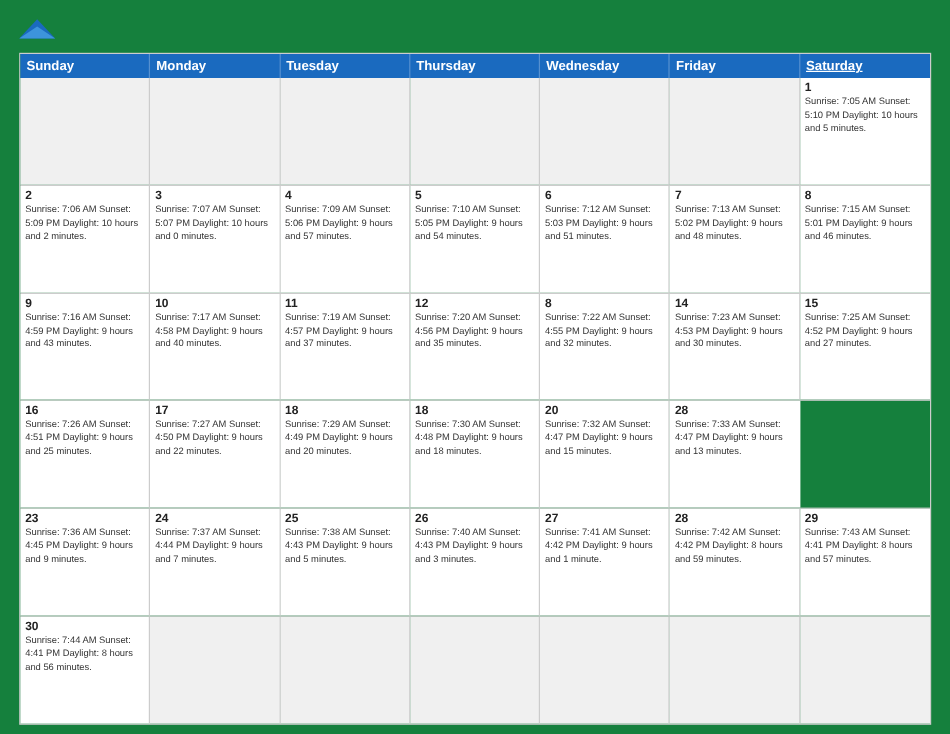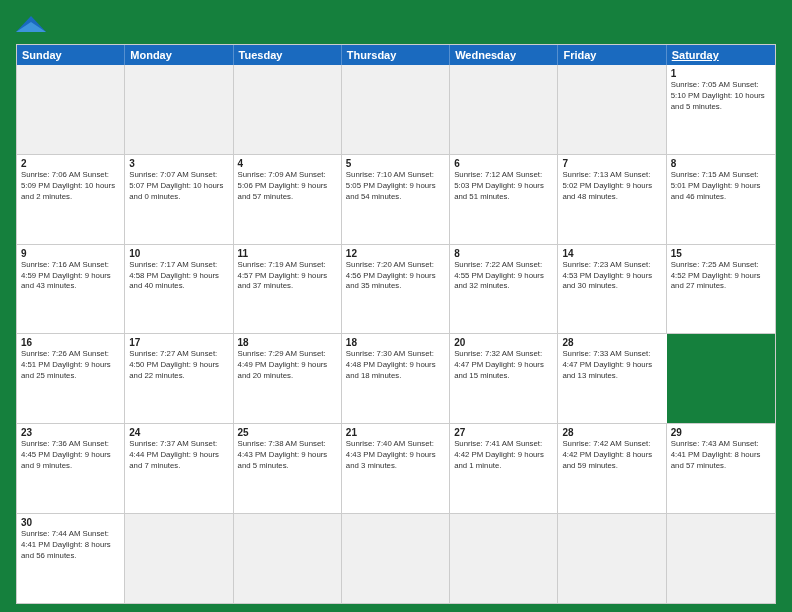--- a/index.html
+++ b/index.html
@@ -297,21 +297,21 @@
 Sunset: 4:44 PM
 Daylight: 9 hours and 7 minutes.</div>
           </div>
           <div class="cal-cell">
             <span class="day-num">25</span>
             <div class="day-info">Sunrise: 7:38 AM
 Sunset: 4:43 PM
 Daylight: 9 hours and 5 minutes.</div>
           </div>
           <div class="cal-cell">
-            <span class="day-num">21</span>
+            <span class="day-num">26</span>
             <div class="day-info">Sunrise: 7:40 AM
 Sunset: 4:43 PM
 Daylight: 9 hours and 3 minutes.</div>
           </div>
           <div class="cal-cell">
             <span class="day-num">27</span>
             <div class="day-info">Sunrise: 7:41 AM
 Sunset: 4:42 PM
 Daylight: 9 hours and 1 minute.</div>
           </div>

